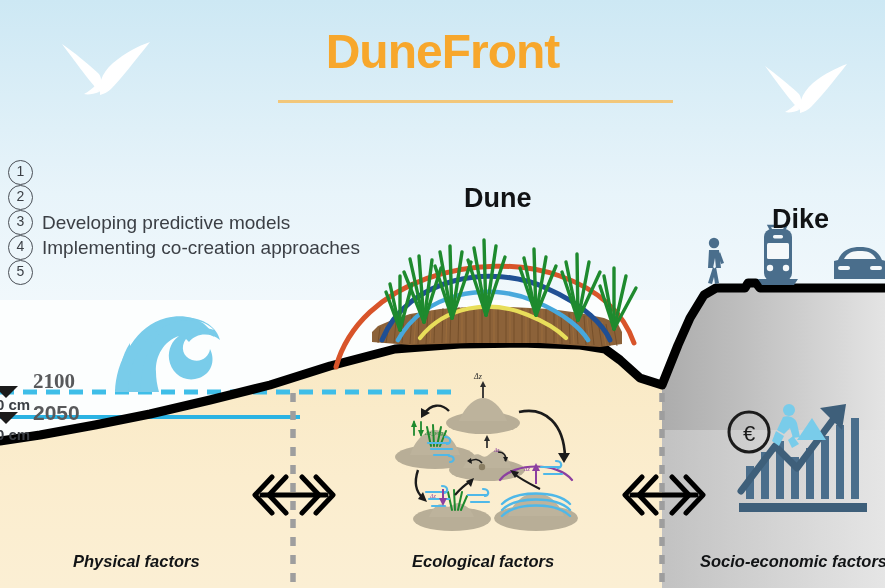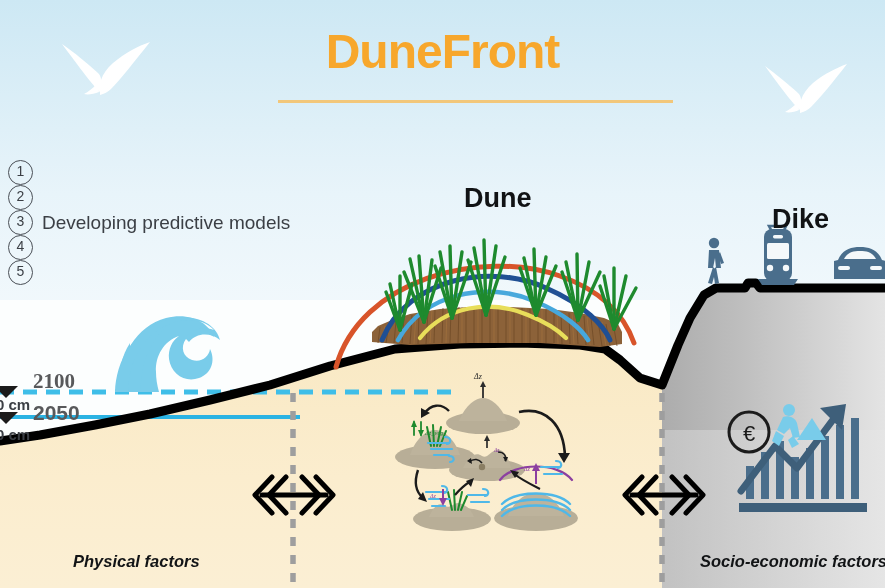--- a/index.html
+++ b/index.html
@@ -487,29 +487,31 @@
   </div>
   <div class="obj-row" style="top:185px">
     <span class="obj-num">2</span>
   </div>
   <div class="obj-row" style="top:210px">
     <span class="obj-num">3</span>
     <span>Developing predictive models</span>
   </div>
   <div class="obj-row" style="top:235px">
     <span class="obj-num">4</span>
+    <span>Implementing co-creation approaches</span>
   </div>
   <div class="obj-row" style="top:260px">
     <span class="obj-num">5</span>
   </div>
 
   <div class="txt feat-label" id="label-dune">Dune</div>
   <div class="txt feat-label" id="label-dike">Dike</div>
 
   <div class="txt sl-year" id="sl-2100">2100</div>
   <div class="txt sl-year" id="sl-2050">2050</div>
   <div class="txt sl-cm" id="cm-2100">0 cm</div>
   <div class="txt sl-cm" id="cm-2050">0 cm</div>
 
   <div class="zone-label" id="zone-physical">Physical factors</div>
+  <div class="zone-label" id="zone-ecological">Ecological factors</div>
   <div class="zone-label" id="zone-socio">Socio-economic factors</div>
 
 </div>
 
 </body></html>

